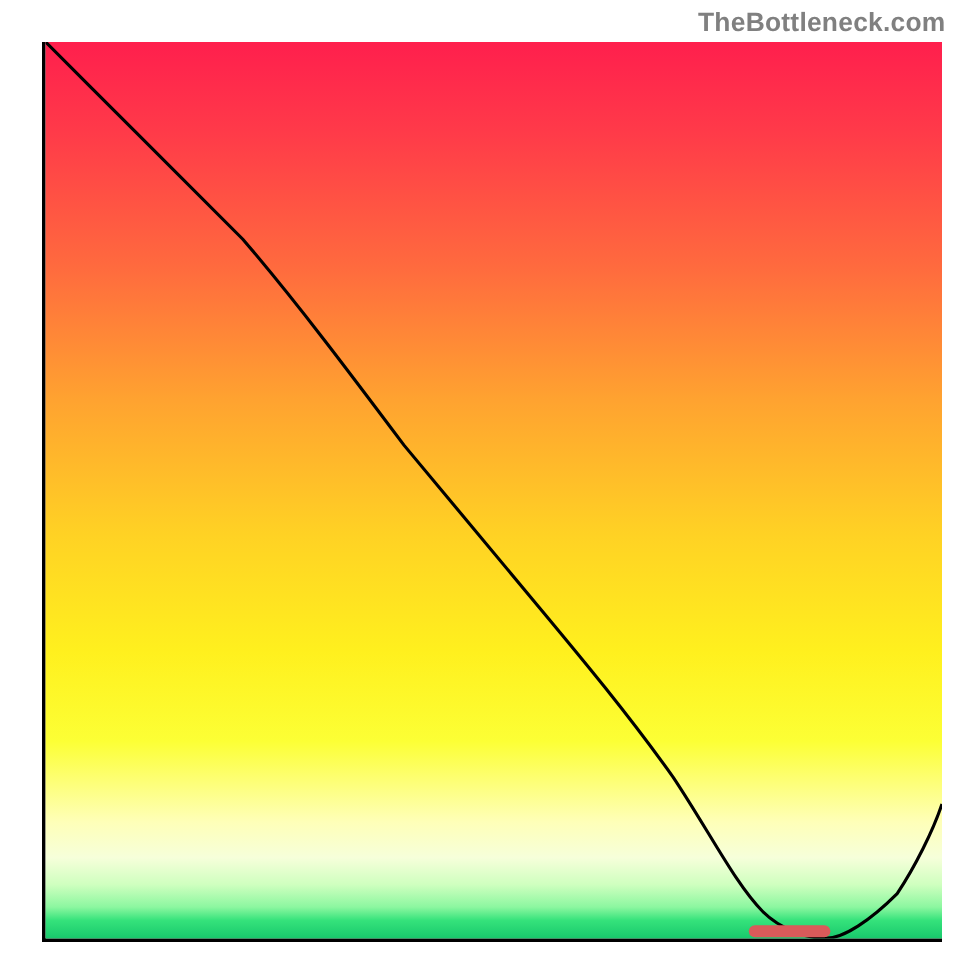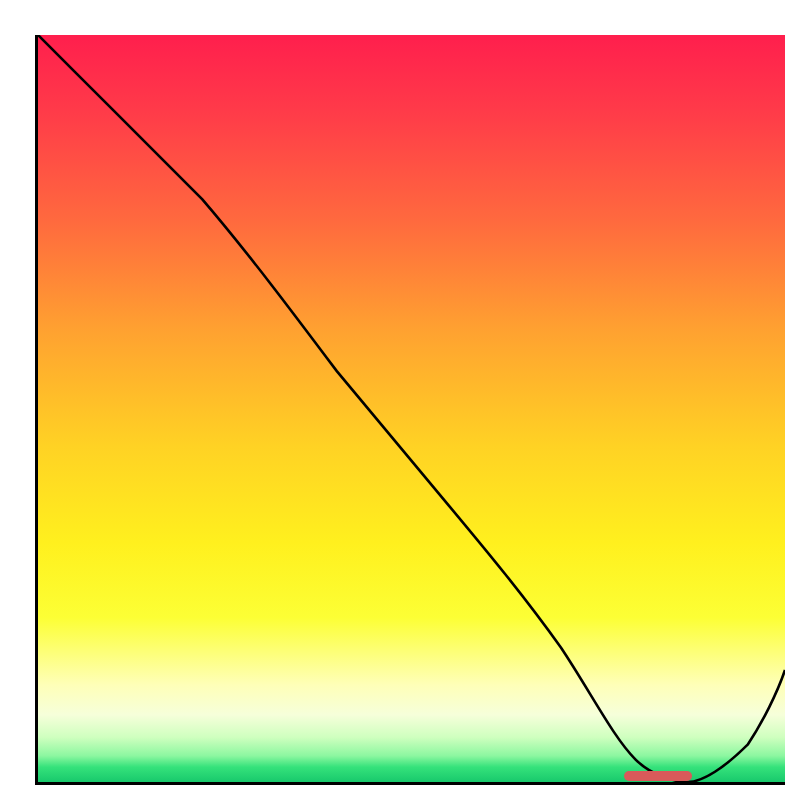--- a/index.html
+++ b/index.html
@@ -78,20 +78,21 @@
     background: #d95a5a;
     border-radius: 5px;
     z-index: 12;
     transform: translateY(-1px);
   }
 </style>
 </head>
 <body>
 
 <div class="frame">
+  <div class="watermark">TheBottleneck.com</div>
 
   <div class="plot">
     <div class="plot-bg"></div>
 
     <svg class="curve-svg" viewBox="0 0 100 100" preserveAspectRatio="none">
       <path fill="none" stroke="#000000" stroke-width="0.35" d="M 0 0
                C 3 3, 7 7, 10 10
                C 14 14, 18 18, 22 22
                C 28 29, 34 37, 40 45
                C 45 51, 50 57, 55 63

